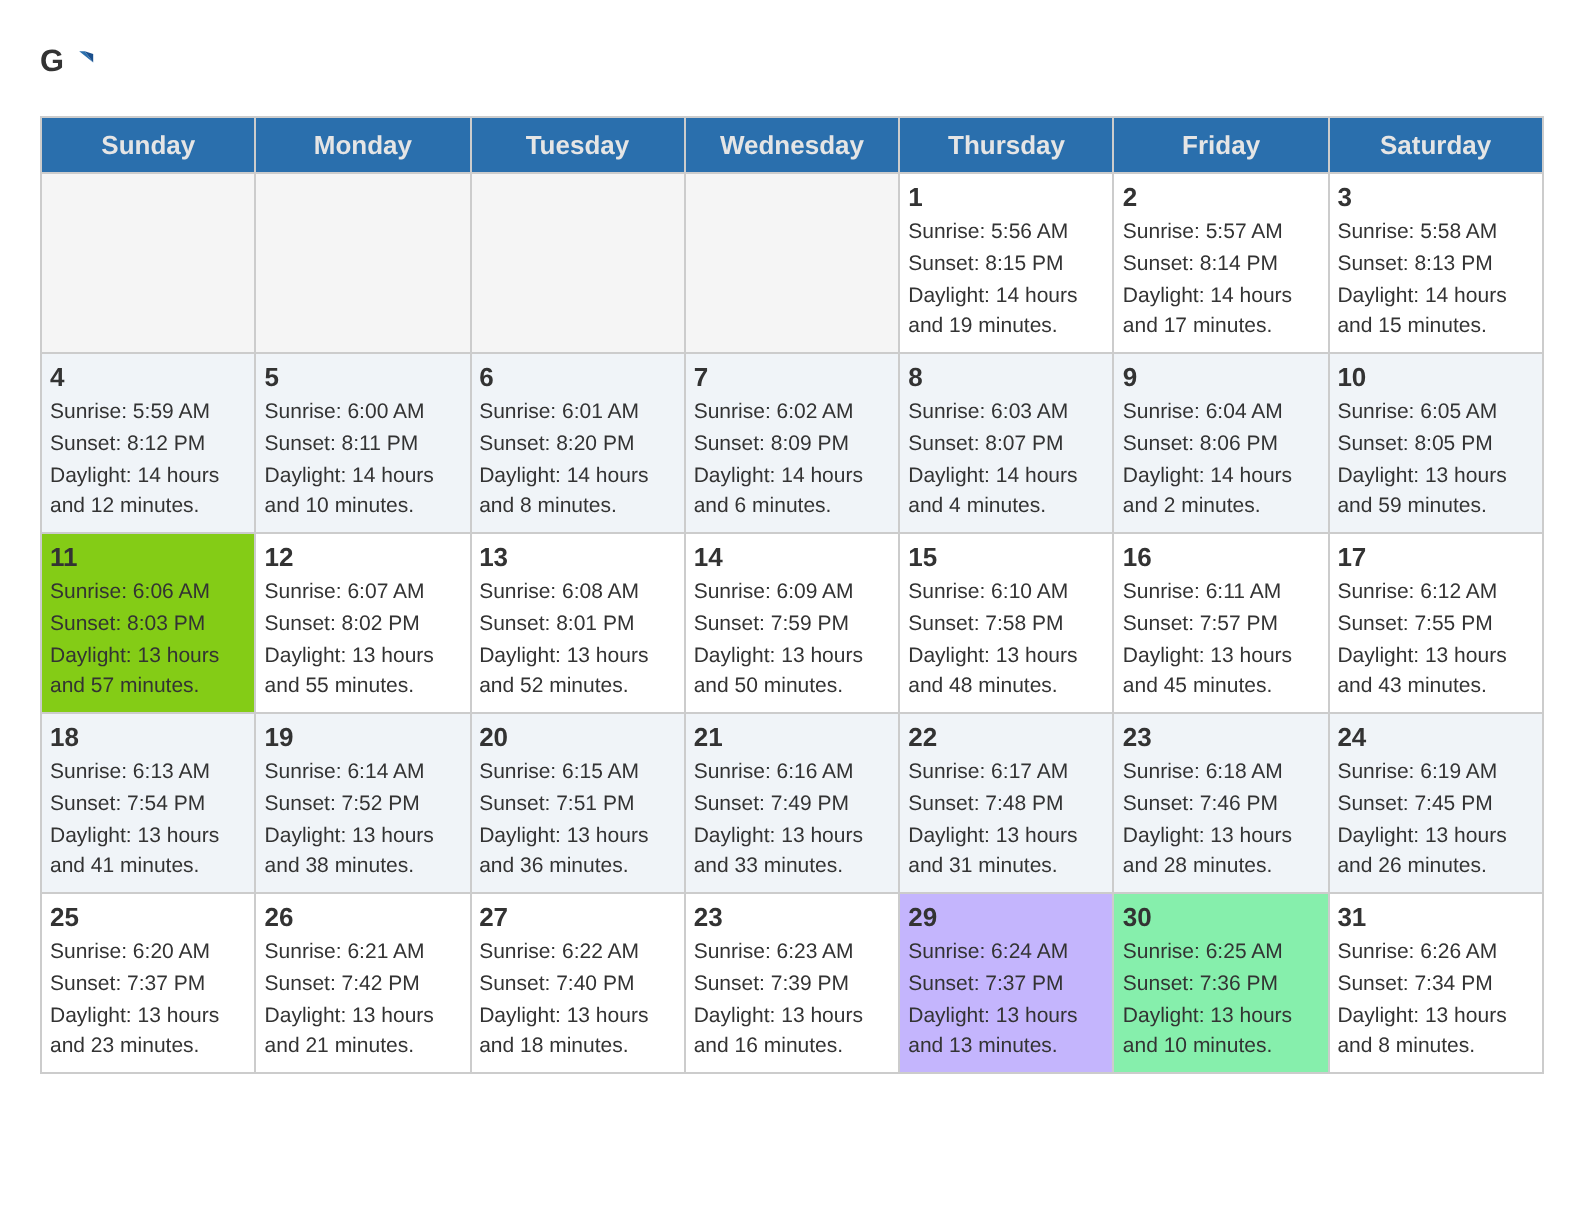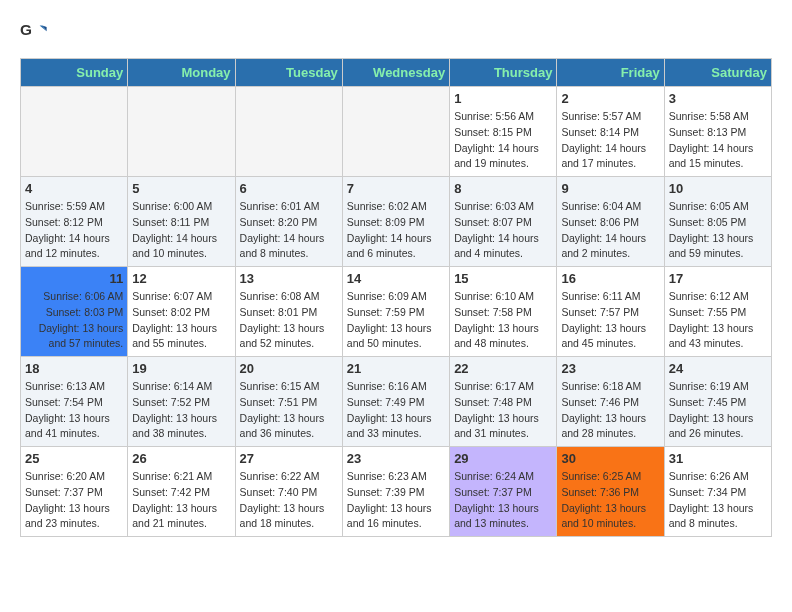--- a/index.html
+++ b/index.html
@@ -37,23 +37,23 @@
       font-size: 16px;
       color: #555;
     }
     table {
       width: 100%;
       border-collapse: collapse;
       font-size: 11px;
     }
     thead tr th {
       background-color: #2a6fad;
-      color: #86efac;
+      color: #e5e5e5;
       padding: 6px 4px;
-      text-align: right;
+      text-align: center;
       font-size: 13px;
       border: 1px solid #ccc;
     }
     tbody tr td {
       border: 1px solid #ccc;
       vertical-align: top;
       padding: 4px;
       height: 85px;
       background: #fff;
     }
@@ -184,21 +184,21 @@
         </td>
         <td style="background: rgb(240, 244, 248); margin-left: 31px;">
           <span class="day-num">10</span>
           <div class="day-info" style="white-space: pre-line;">Sunrise: 6:05 AM
 Sunset: 8:05 PM
 Daylight: 13 hours
 and 59 minutes.</div>
         </td>
       </tr>
       <tr>
-        <td style="background: #3b82f6; text-align: right;">
+        <td style="background: #84cc16;">
           <span class="day-num">11</span>
           <div class="day-info" style="white-space: pre-line;">Sunrise: 6:06 AM
 Sunset: 8:03 PM
 Daylight: 13 hours
 and 57 minutes.</div>
         </td>
         <td style="background: rgb(255, 255, 255);">
           <span class="day-num">12</span>
           <div class="day-info" style="white-space: pre-line;">Sunrise: 6:07 AM
 Sunset: 8:02 PM
@@ -321,21 +321,21 @@
 Daylight: 13 hours
 and 16 minutes.</div>
         </td>
         <td style="background: #c4b5fd;">
           <span class="day-num">29</span>
           <div class="day-info" style="white-space: pre-line;">Sunrise: 6:24 AM
 Sunset: 7:37 PM
 Daylight: 13 hours
 and 13 minutes.</div>
         </td>
-        <td style="background: #f97316;">
+        <td style="background: #86efac;">
           <span class="day-num">30</span>
           <div class="day-info" style="white-space: pre-line;">Sunrise: 6:25 AM
 Sunset: 7:36 PM
 Daylight: 13 hours
 and 10 minutes.</div>
         </td>
         <td style="background: rgb(255, 255, 255);">
           <span class="day-num">31</span>
           <div class="day-info" style="white-space: pre-line;">Sunrise: 6:26 AM
 Sunset: 7:34 PM

